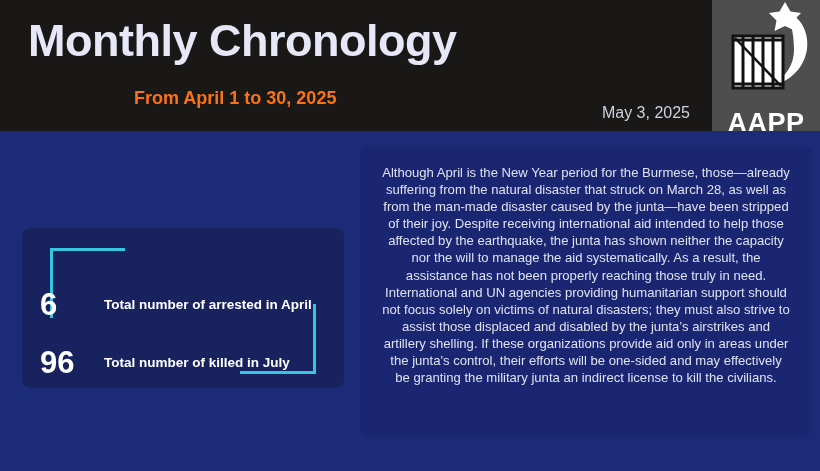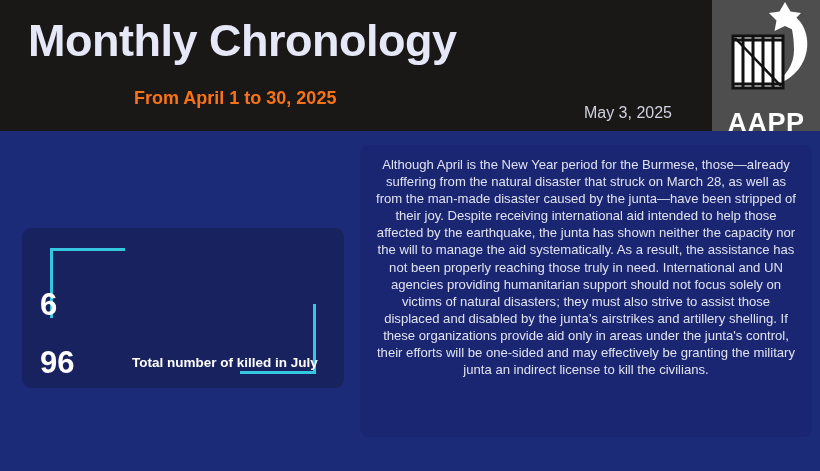--- a/index.html
+++ b/index.html
@@ -27,20 +27,21 @@
     left: 0; top: 0;
     width: 820px;
     height: 131px;
     background: #1a1817;
   }
   .header-text-block {
     position: absolute;
     left: 0; top: 0;
     width: 712px;
     height: 131px;
+    padding-left: 18px;
   }
   .main-title {
     position: absolute;
     left: 28px;
     top: 17px;
     font-size: 45px;
     font-weight: bold;
     letter-spacing: -0.5px;
     color: #e6e8f8;
     line-height: 1.05;
@@ -128,21 +129,21 @@
   }
   .stat-row {
     position: absolute;
     left: 0;
     width: 322px;
     height: 44px;
     display: flex;
     align-items: center;
   }
   .stat-row-1 { top: 54px; }
-  .stat-row-2 { top: 112px; gap: 28px; }
+  .stat-row-2 { top: 112px; }
   .stat-value {
     width: 82px;
     padding-left: 18px;
     box-sizing: border-box;
     font-size: 31px;
     font-weight: bold;
     color: #ffffff;
     line-height: 1;
   }
   .stat-label {
@@ -162,21 +163,21 @@
     background: #1a2672;
     border-radius: 9px;
     box-sizing: border-box;
     padding: 11px 14px 10px 14px;
   }
   .quote-text {
     font-size: 13.1px;
     line-height: 17.1px;
     color: #dfe2ef;
     text-align: center;
-    margin: 0;
+    margin: 8px;
   }
   .quote-attribution {
     position: absolute;
     left: 0;
     bottom: 22px;
     width: 452px;
     text-align: center;
     font-size: 13px;
     font-weight: bold;
     color: #ffffff;
@@ -215,20 +216,21 @@
       <div class="logo-wordmark">AAPP</div>
     </div>
   </div>
 
   <div class="stat-card">
     <div class="bracket bracket-tl"></div>
     <div class="bracket bracket-br"></div>
 
     <div class="stat-row stat-row-1">
       <div class="stat-value">6</div>
+      <div class="stat-label">Total number of arrested in April</div>
     </div>
 
     <div class="stat-row stat-row-2">
       <div class="stat-value">96</div>
       <div class="stat-label">Total number of killed in July</div>
     </div>
   </div>
 
   <div class="quote-card">
     <p class="quote-text">Although April is the New Year period for the Burmese, those—already suffering from the natural disaster that struck on March 28, as well as from the man-made disaster caused by the junta—have been stripped of their joy. Despite receiving international aid intended to help those affected by the earthquake, the junta has shown neither the capacity nor the will to manage the aid systematically. As a result, the assistance has not been properly reaching those truly in need. International and UN agencies providing humanitarian support should not focus solely on victims of natural disasters; they must also strive to assist those displaced and disabled by the junta’s airstrikes and artillery shelling. If these organizations provide aid only in areas under the junta's control, their efforts will be one-sided and may effectively be granting the military junta an indirect license to kill the civilians.</p>

